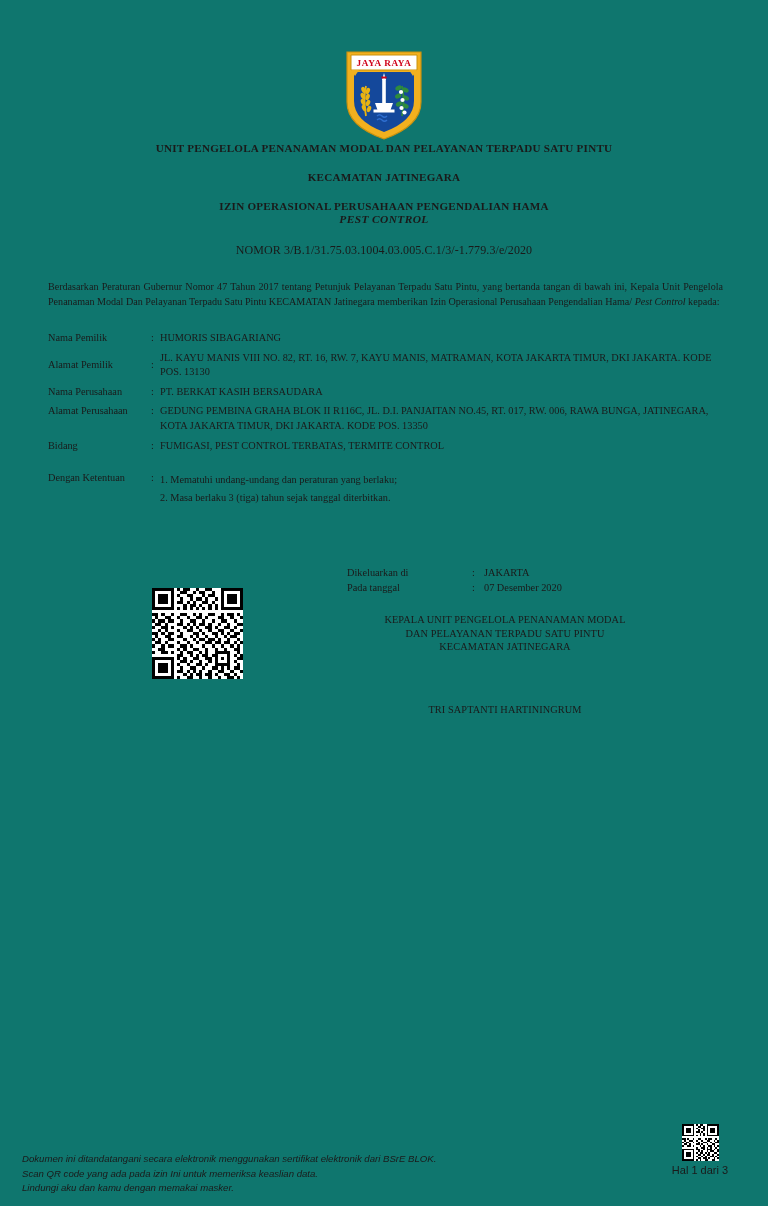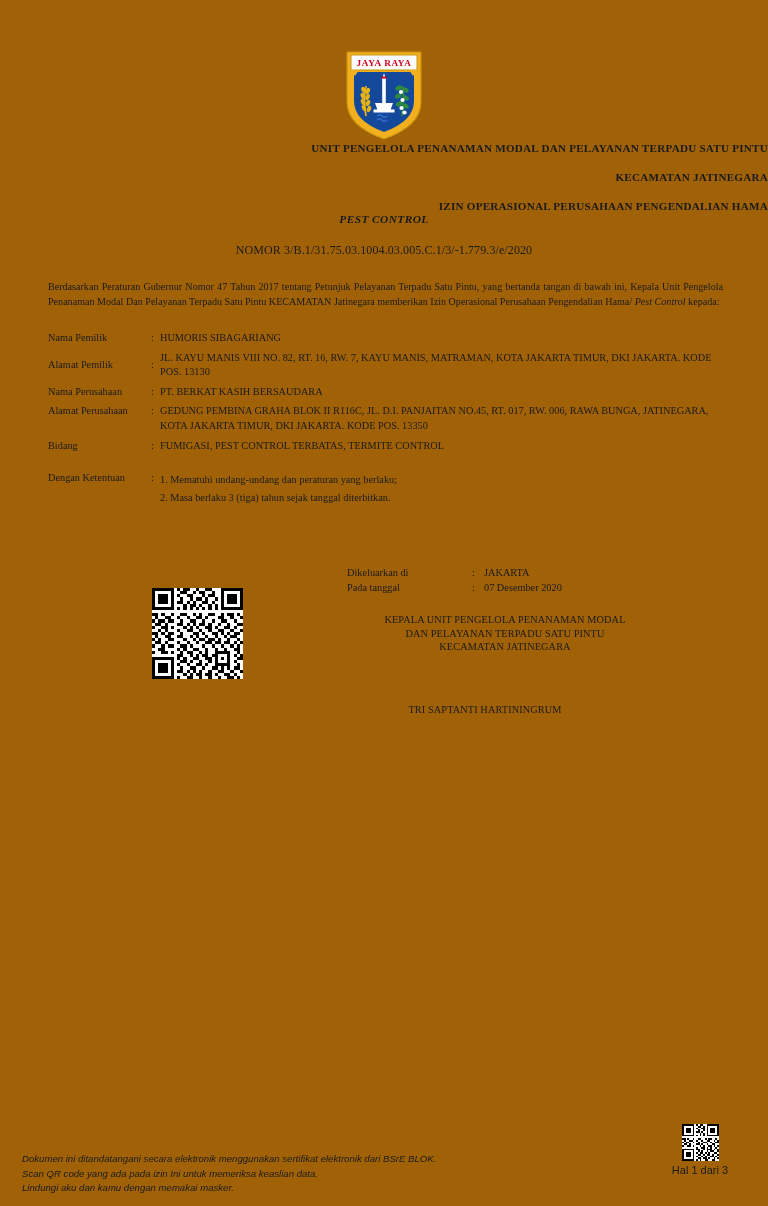--- a/index.html
+++ b/index.html
@@ -9,21 +9,21 @@
   }
   body {
     font-family: "Liberation Serif", "DejaVu Serif", serif;
     color: #1a1a1a;
     -webkit-font-smoothing: antialiased;
   }
   .page {
     position: relative;
     width: 768px;
     height: 1206px;
-    background: #a16207;
+    background: #0f766e;
     overflow: hidden;
   }
 
   
   .emblem-wrap {
     position: absolute;
     left: 0;
     top: 46px;
     width: 768px;
     display: flex;
@@ -42,21 +42,20 @@
     top: 143px;
     width: 768px;
     text-align: center;
   }
   .head-line {
     font-weight: bold;
     font-size: 11.1px;
     letter-spacing: 0.25px;
     line-height: 1;
     margin: 0;
-    text-align: right;
   }
   .head-l1 { margin-bottom: 18px; }
   .head-l2 { margin-bottom: 18px; }
   .head-l3 { margin-bottom: 1px; }
   .head-l4 {
     font-weight: bold;
     font-style: italic;
     font-size: 11.4px;
     letter-spacing: 0.4px;
     margin-bottom: 19px;
@@ -149,21 +148,21 @@
     width: 320px;
     text-align: center;
     font-size: 10.3px;
     line-height: 13.5px;
     letter-spacing: 0.1px;
   }
 
   
   .sig-name {
     position: absolute;
-    left: 325px;
+    left: 345px;
     top: 703px;
     width: 320px;
     text-align: center;
     font-size: 10.3px;
     line-height: 13.4px;
     letter-spacing: 0.1px;
   }
 
   
   .footer-note {

